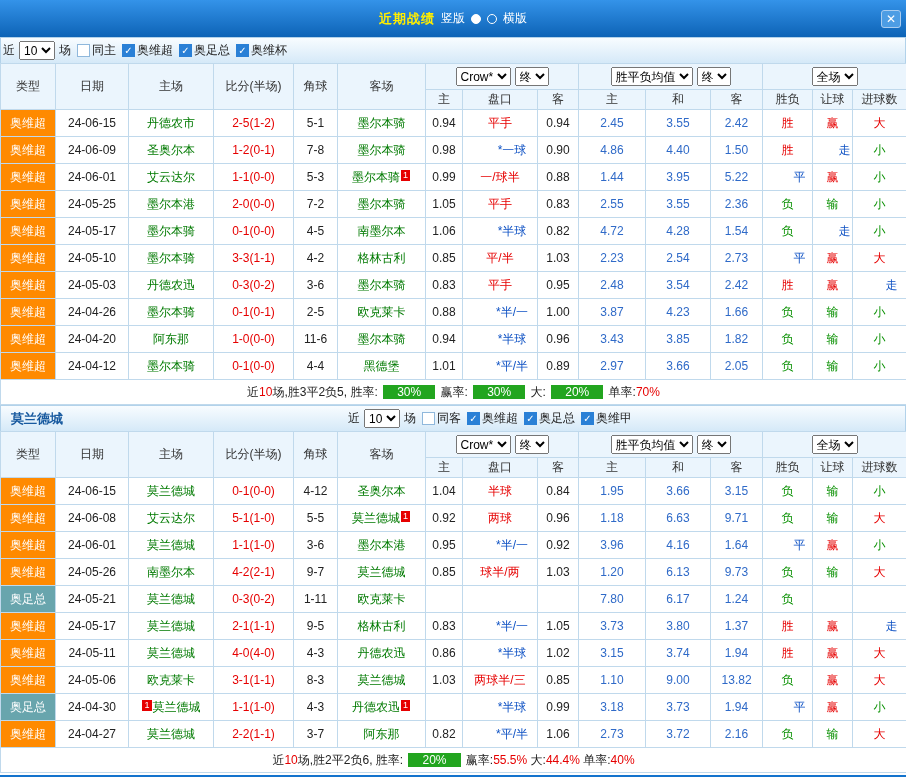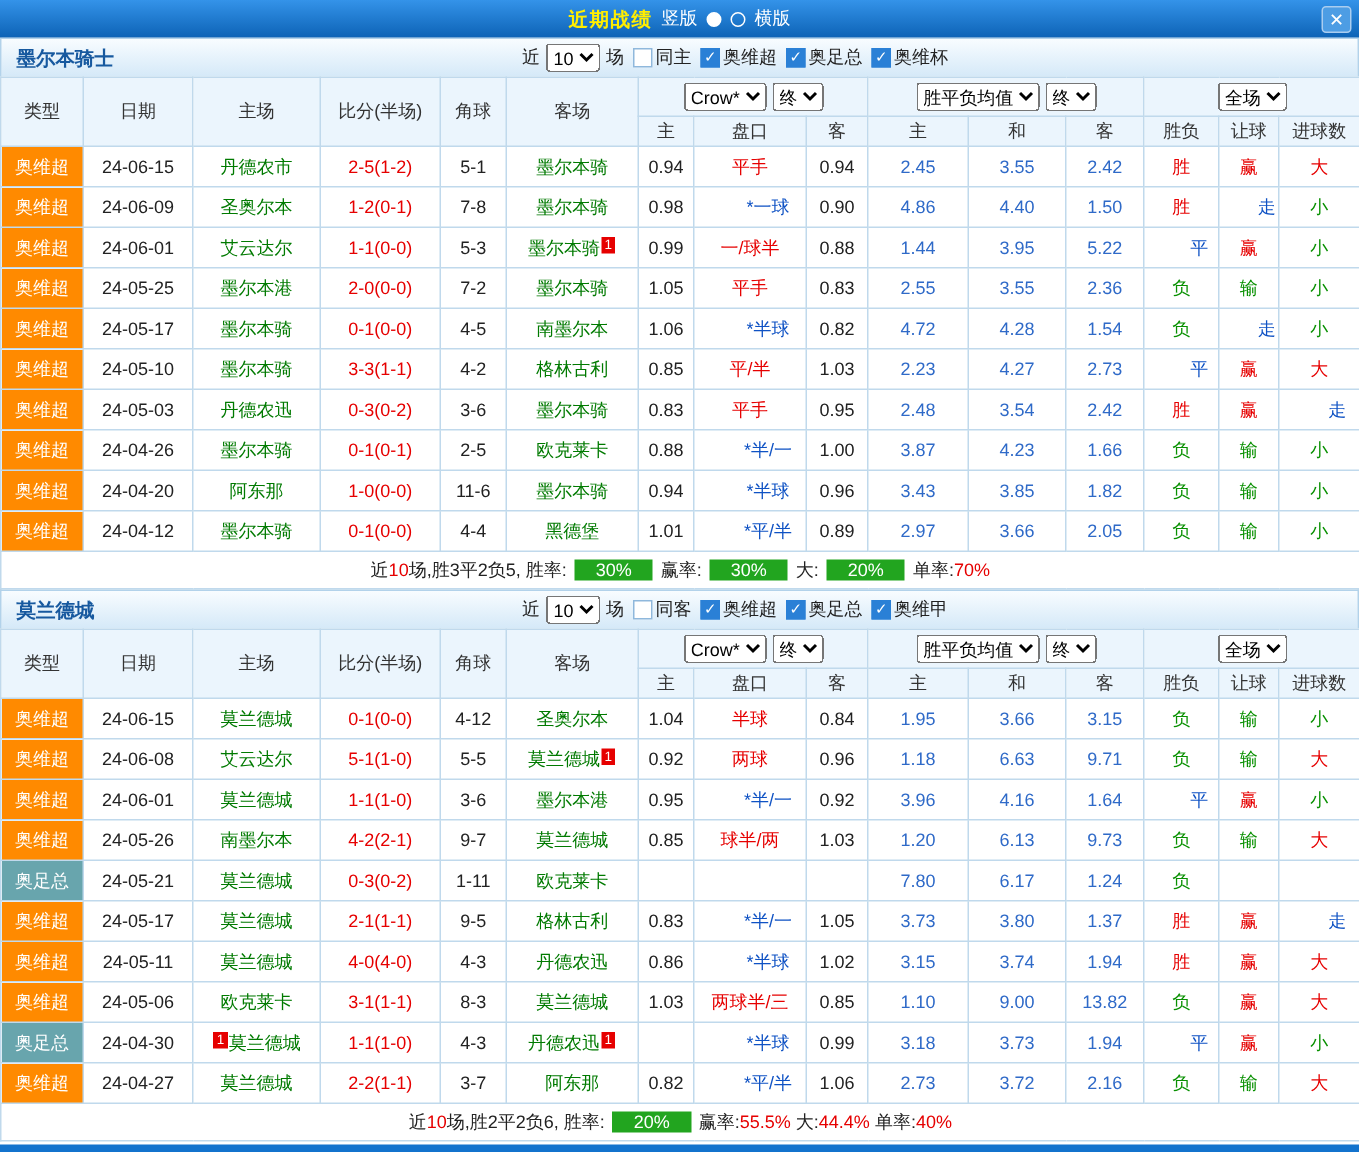--- a/index.html
+++ b/index.html
@@ -3,21 +3,21 @@
 <meta charset="utf-8">
 <style>
   * { box-sizing: border-box; margin: 0; padding: 0; }
   html,body { width: 906px; background: #fff; }
   body {
     font-family: "Liberation Sans", "DejaVu Sans", sans-serif;
     font-size: 12px; color: #222; height: 777px; overflow: hidden;
   }
   
   .titlebar {
-    height: 25px; background: linear-gradient(#3493e9, #0d63b6);
+    height: 37px; background: linear-gradient(#3493e9, #0d63b6);
     display: flex; align-items: center; position: relative;
   }
   .title-center {
     position: absolute; left: 0; right: 0; top: 0; bottom: 0;
     display: flex; justify-content: center; align-items: center; gap: 6px;
   }
   .title { color: #ffee00; font-weight: bold; font-size: 13px; letter-spacing: 1px; }
   .tlabel { color: #fff; font-size: 12px; }
   .radio {
     display: inline-block; width: 10px; height: 10px;
@@ -83,21 +83,20 @@
     <span class="radio on"></span>
     <span class="radio"></span>
     <span class="tlabel">横版</span>
   </div>
   <div class="close-btn">✕</div>
 </div>
 
 <div id="sections">
     <div class="section">
   <div class="band">
-    <div class="teamname">墨尔本骑士</div>
     <div class="controls">
       <span class="lbl">近</span>
       <select><option>10</option></select>
       <span class="lbl">场</span>
       <span class="cbx"></span>
           <span class="lbl">同主</span>
           <span class="cbx on">✓</span>
           <span class="lbl">奥维超</span>
           <span class="cbx on">✓</span>
           <span class="lbl">奥足总</span>
@@ -243,21 +242,21 @@
     <td class="to">奥维超</td>
     <td>24-05-10</td>
     <td><span class="team">墨尔本骑</span></td>
     <td class="score">3-3(1-1)</td>
     <td>4-2</td>
     <td><span class="team">格林古利</span></td>
     <td>0.85</td>
     <td class="c-r">平/半</td>
     <td>1.03</td>
     <td class="eu">2.23</td>
-    <td class="eu">4.27</td>
+    <td class="eu">2.54</td>
     <td class="eu">2.73</td>
     <td class="c-b">平</td>
     <td class="c-r">赢</td>
     <td class="c-r">大</td>
   </tr>
           <tr>
     <td class="to">奥维超</td>
     <td>24-05-03</td>
     <td><span class="team">丹德农迅</span></td>
     <td class="score">0-3(0-2)</td>

